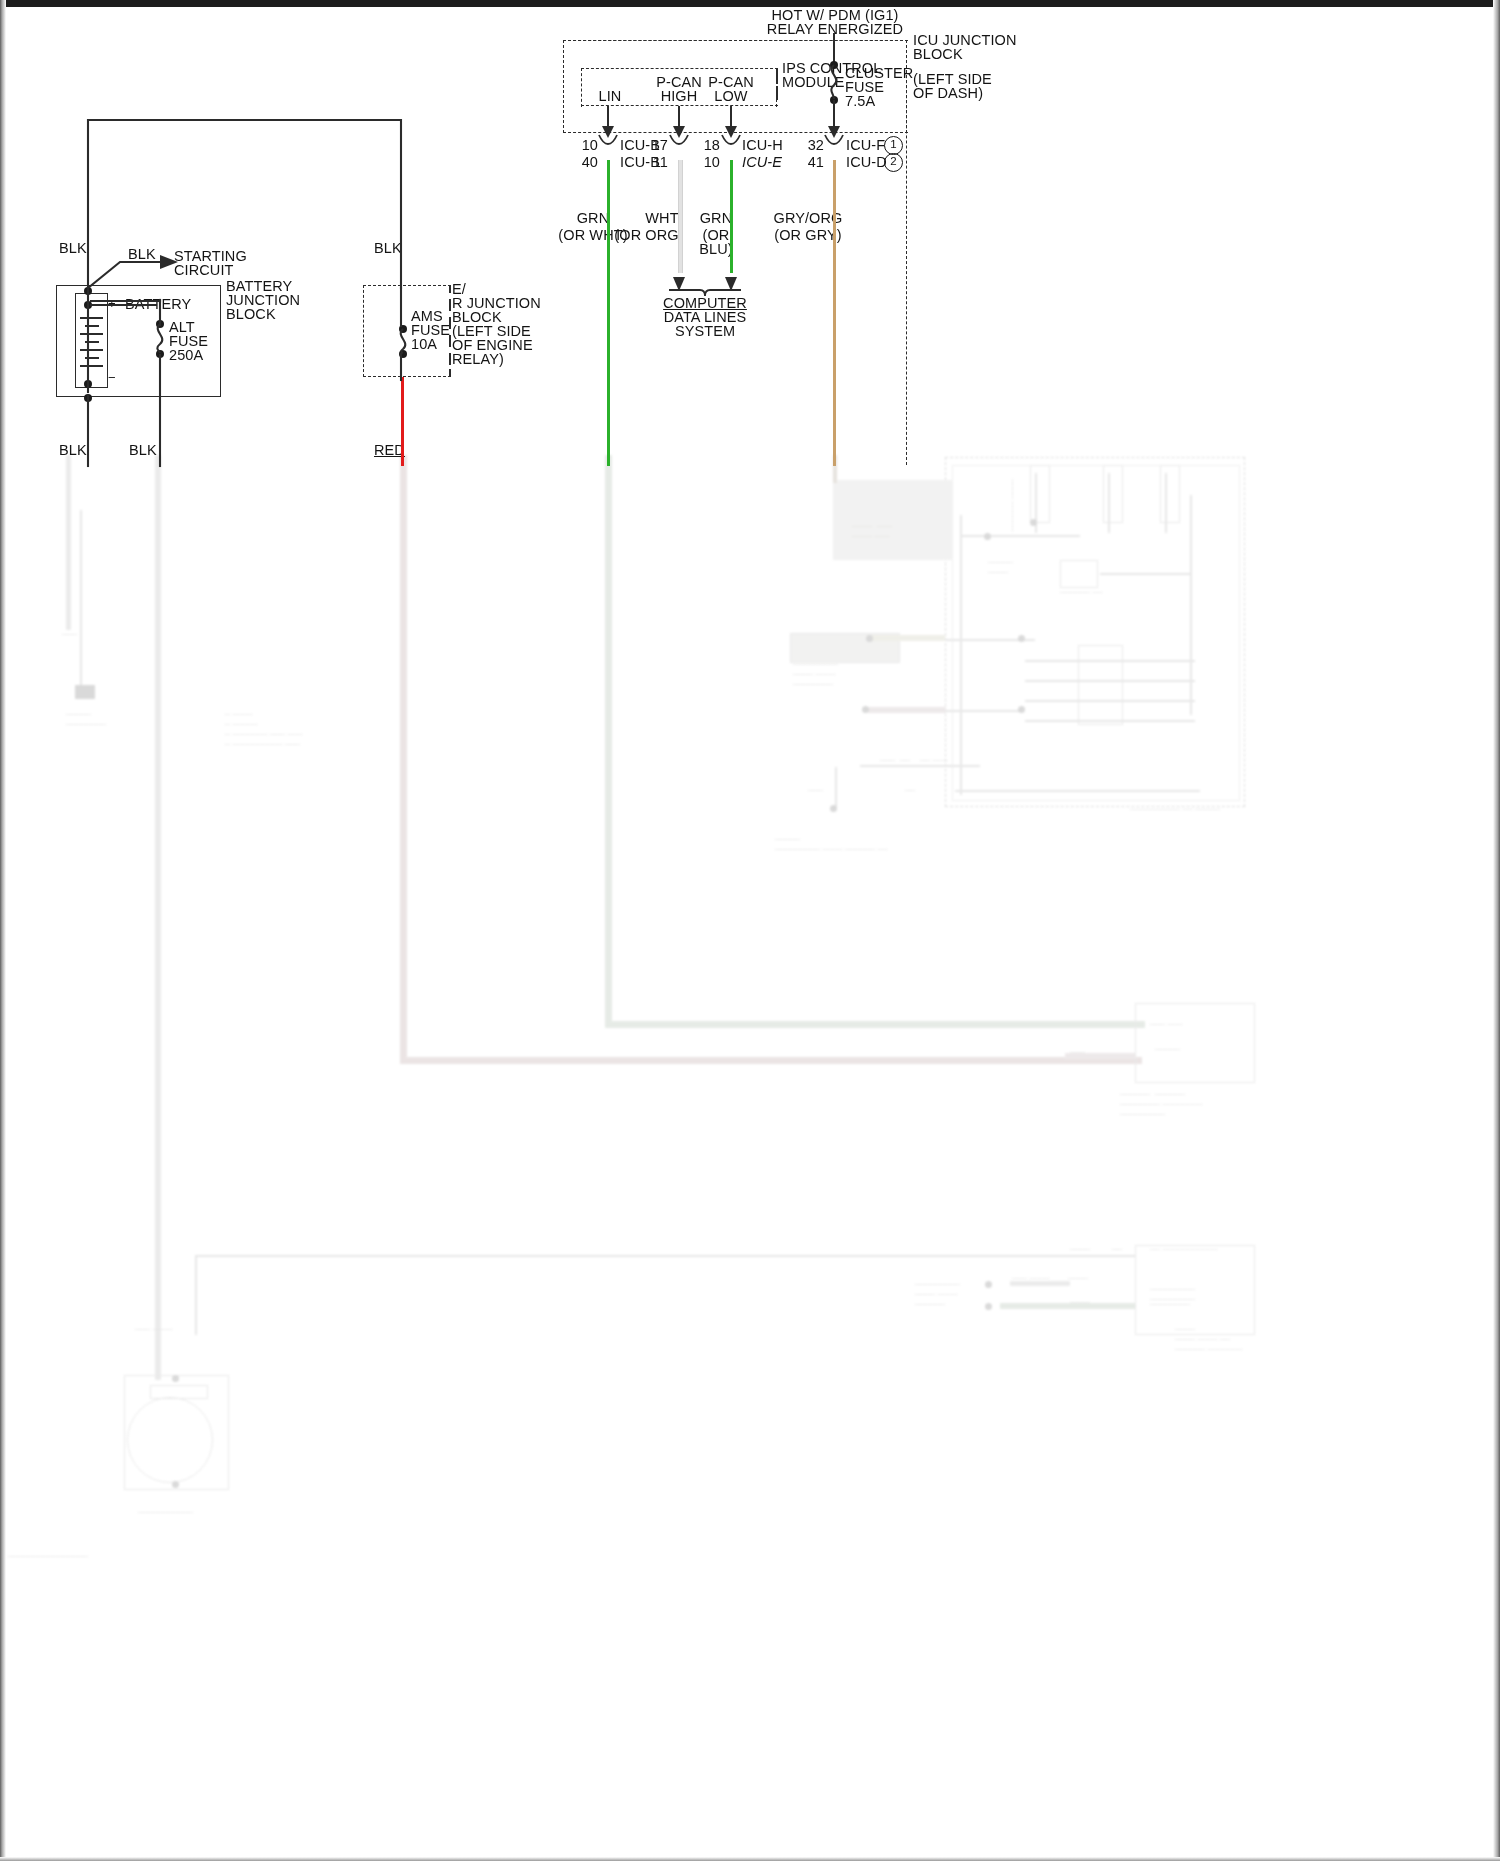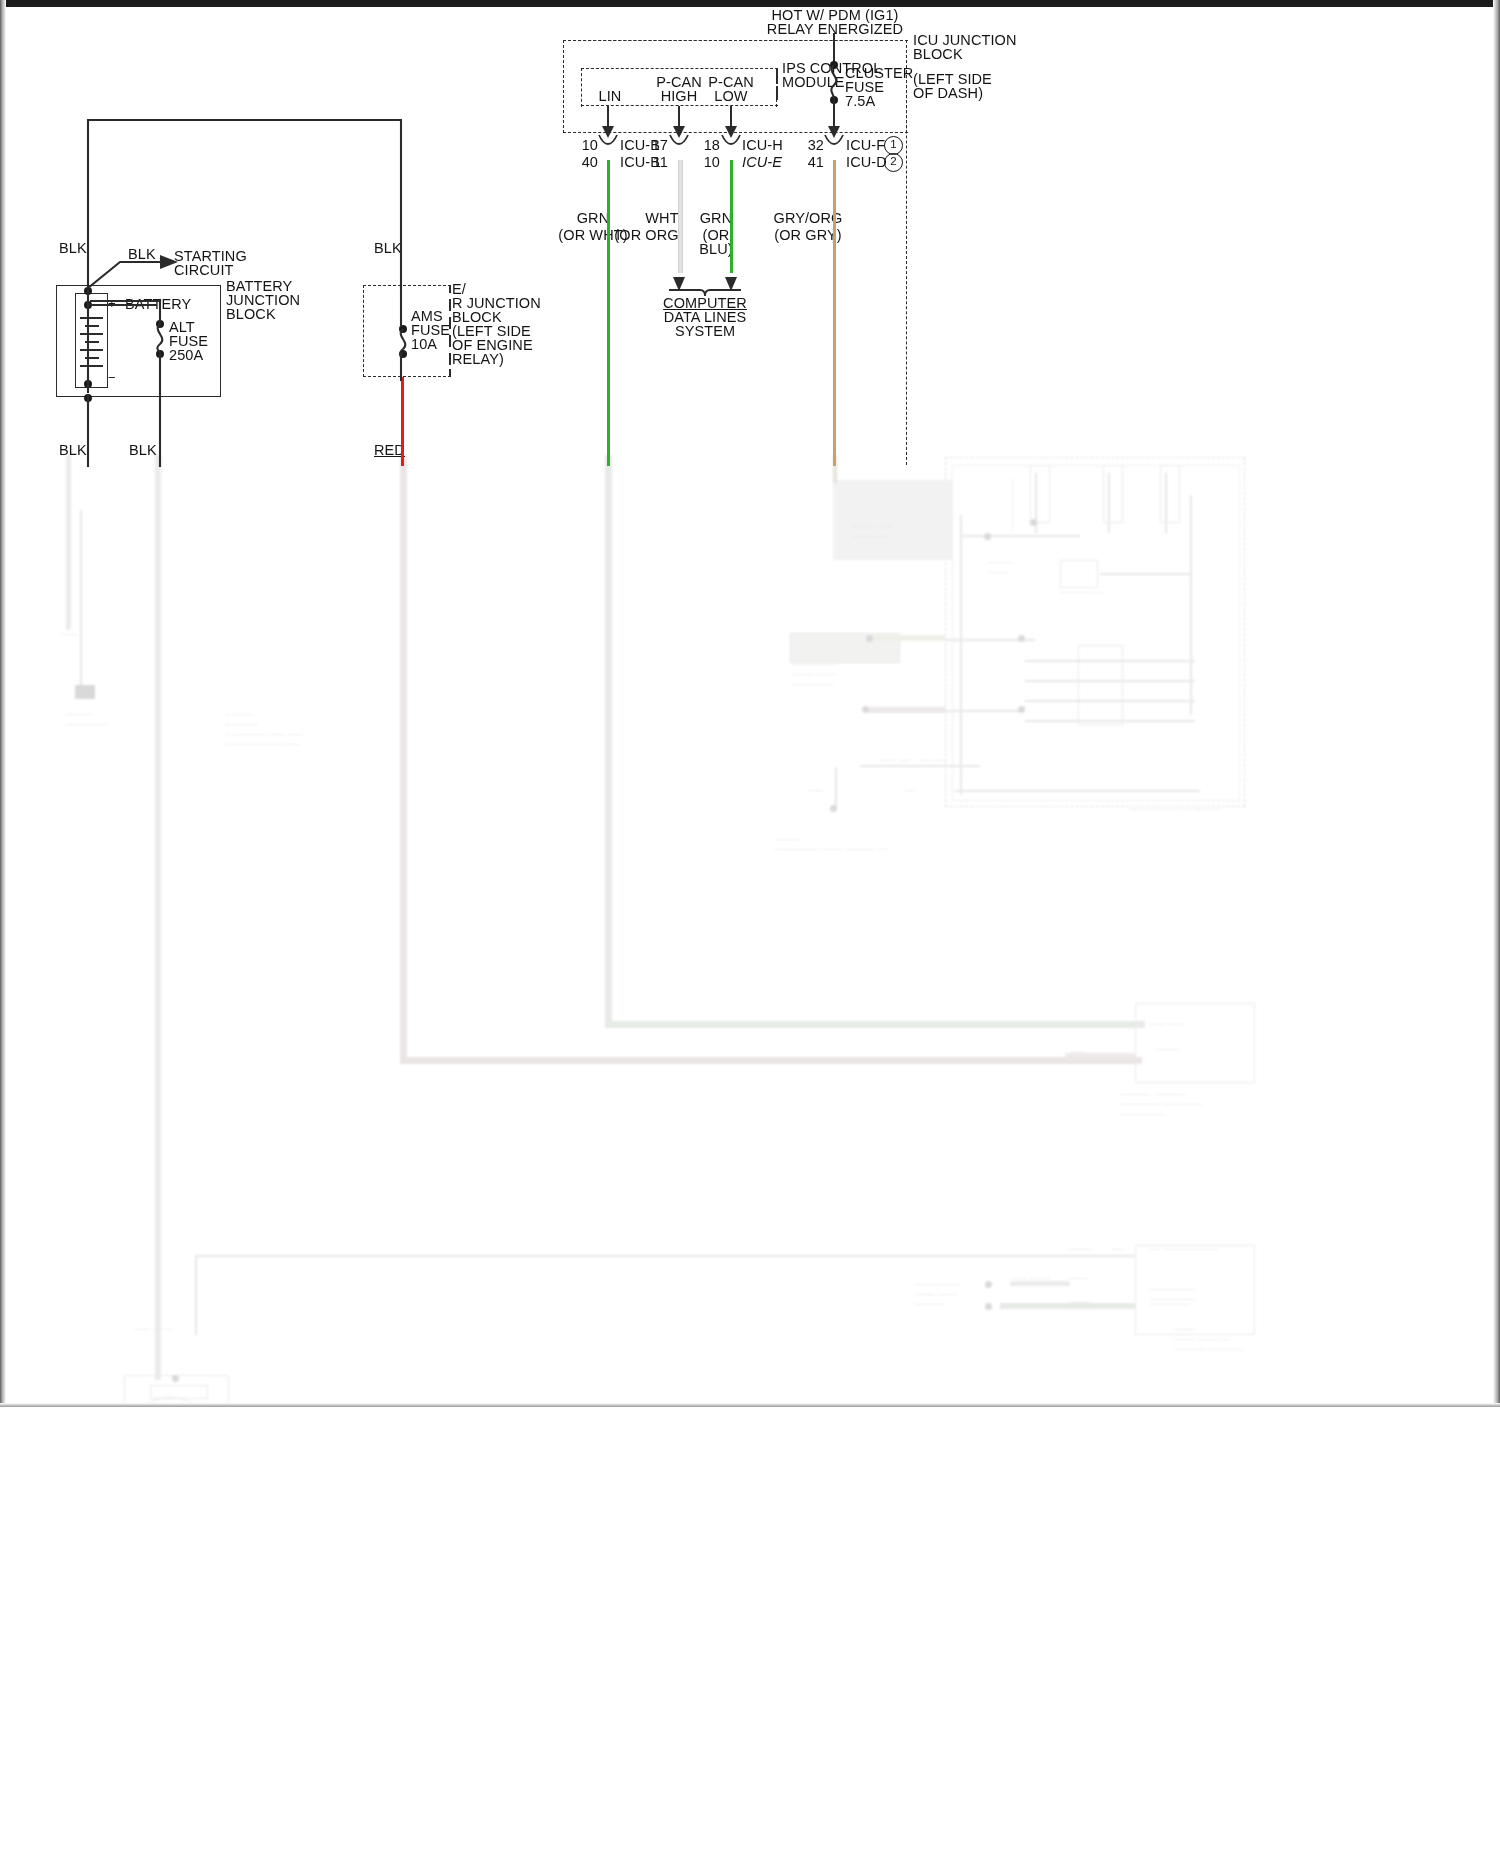--- a/index.html
+++ b/index.html
@@ -1,17 +1,17 @@
 <!DOCTYPE html>
 <html><head>
 <meta charset="utf-8">
 <style>
   html,body{margin:0;padding:0;background:#ffffff;}
   body{font-family:"Liberation Sans", sans-serif;}
-  #page{position:relative;width:1500px;height:1407px;background:#ffffff;overflow:hidden;}
+  #page{position:relative;width:1500px;height:1861px;background:#ffffff;overflow:hidden;}
 
   
   .scanbar{position:absolute;background:#1f1f1f;}
   .scan-left{left:0;top:0;width:6px;height:1861px;background:linear-gradient(90deg,#6d6d6d,#c9c9c9 60%,#ffffff);}
   .scan-right{right:0;top:0;width:7px;height:1861px;background:linear-gradient(270deg,#6d6d6d,#c9c9c9 60%,#ffffff);}
   .scan-topleft{left:0;top:0;width:1500px;height:7px;background:#1c1c1c;}
 
   
   #sharp{position:absolute;left:0;top:0;width:1500px;height:1861px;}
 

